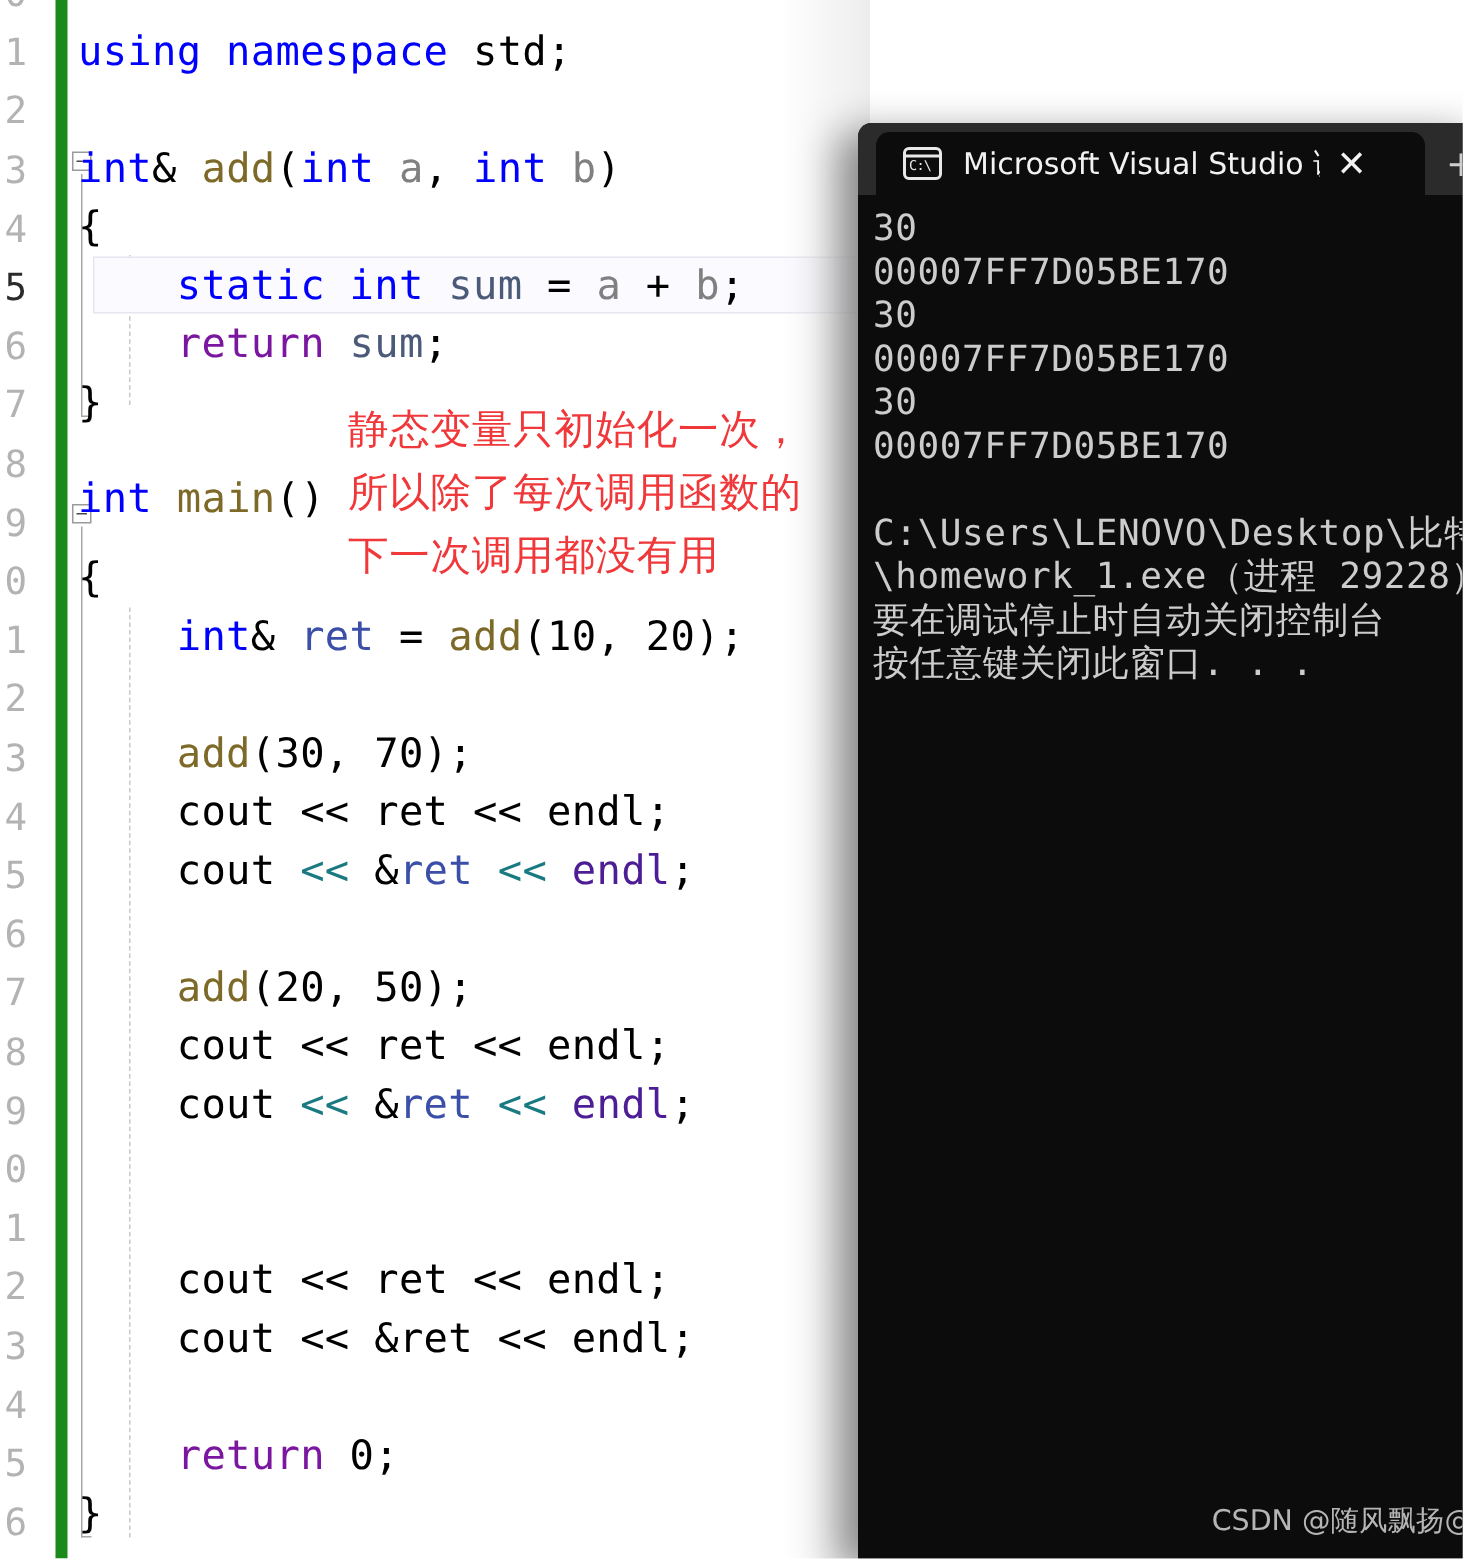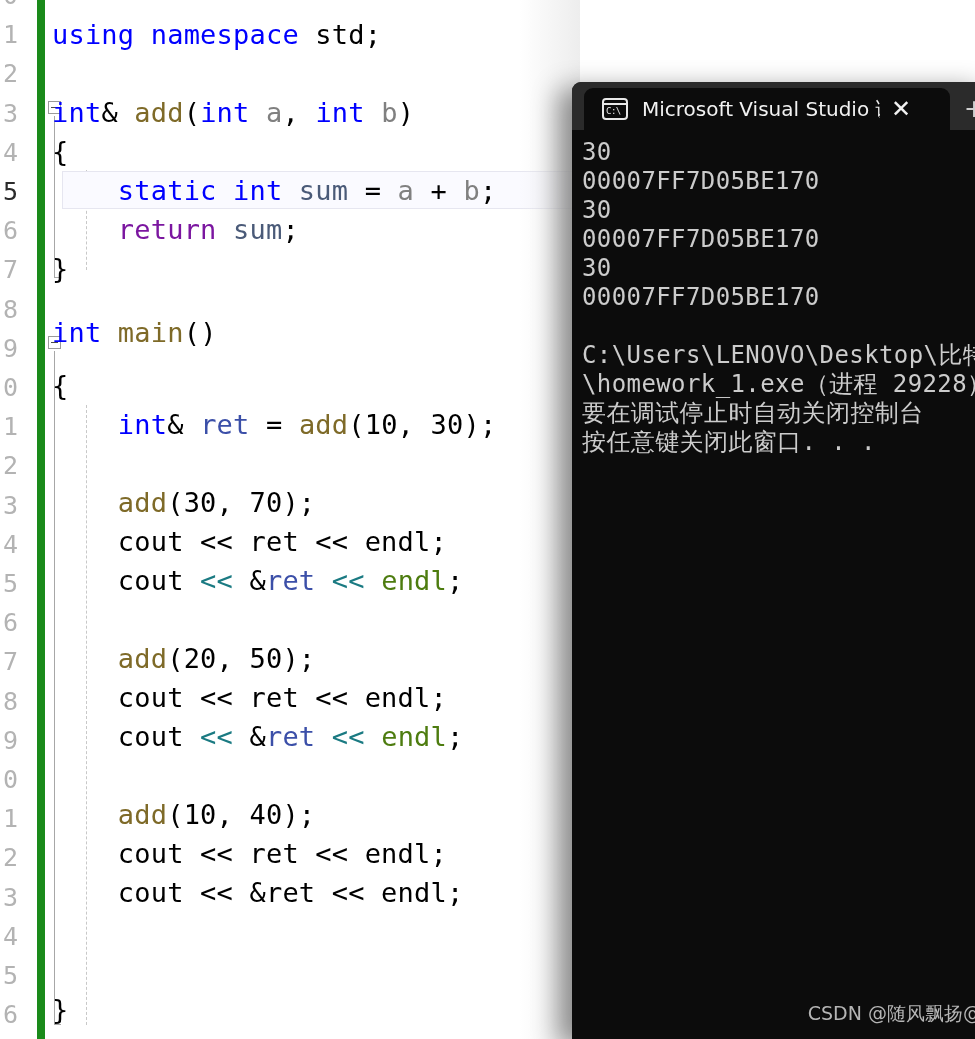--- a/index.html
+++ b/index.html
@@ -89,21 +89,21 @@
   }
 
   
   .kw   { color: #0000ff; }         
   .kw2  { color: #7b16a0; }         
   .fn   { color: #7e6a28; }         
   .par  { color: #808080; }         
   .var  { color: #4a5a78; }         
   .var2 { color: #3b4fa8; }         
   .op   { color: #1a7a82; }         
-  .mac  { color: #4d7c0f; }         
+  .mac  { color: #4c1d95; }         
   .pl   { color: #000000; }         
 
   
   #annotation {
     position: absolute; left: 232px; top: 266px;
     width: 320px;
     font-family: "DejaVu Sans", sans-serif;
     font-size: 27px;
     line-height: 42px;
     color: #f0383b;
@@ -268,44 +268,47 @@
       <div class="cline" style="top:171px;"><span class="pl">    </span><span class="kw">static int</span><span class="pl"> </span><span class="var">sum</span><span class="pl"> = </span><span class="par">a</span><span class="pl"> + </span><span class="par">b</span><span class="pl">;</span></div>
 
       <div class="cline" style="top:210px;"><span class="pl">    </span><span class="kw2">return</span><span class="pl"> </span><span class="var">sum</span><span class="pl">;</span></div>
 
       <div class="cline" style="top:249px;"><span class="pl">}</span></div>
 
       <div class="cline" style="top:313px;"><span class="kw">int</span><span class="pl"> </span><span class="fn">main</span><span class="pl">()</span></div>
 
       <div class="cline" style="top:366px;"><span class="pl">{</span></div>
 
-      <div class="cline" style="top:405px;"><span class="pl">    </span><span class="kw">int</span><span class="pl">&amp; </span><span class="var2">ret</span><span class="pl"> = </span><span class="fn">add</span><span class="pl">(10, 30);</span></div>
+      <div class="cline" style="top:405px;"><span class="pl">    </span><span class="kw">int</span><span class="pl">&amp; </span><span class="var2">ret</span><span class="pl"> = </span><span class="fn">add</span><span class="pl">(10, 20);</span></div>
 
       <div class="cline" style="top:483px;"><span class="pl">    </span><span class="fn">add</span><span class="pl">(30, 70);</span></div>
 
       <div class="cline" style="top:522px;"><span class="pl">    cout &lt;&lt; ret &lt;&lt; endl;</span></div>
 
       <div class="cline" style="top:561px;"><span class="pl">    cout </span><span class="op">&lt;&lt;</span><span class="pl"> &amp;</span><span class="var2">ret</span><span class="pl"> </span><span class="op">&lt;&lt;</span><span class="pl"> </span><span class="mac">endl</span><span class="pl">;</span></div>
 
       <div class="cline" style="top:639px;"><span class="pl">    </span><span class="fn">add</span><span class="pl">(20, 50);</span></div>
 
       <div class="cline" style="top:678px;"><span class="pl">    cout &lt;&lt; ret &lt;&lt; endl;</span></div>
 
       <div class="cline" style="top:717px;"><span class="pl">    cout </span><span class="op">&lt;&lt;</span><span class="pl"> &amp;</span><span class="var2">ret</span><span class="pl"> </span><span class="op">&lt;&lt;</span><span class="pl"> </span><span class="mac">endl</span><span class="pl">;</span></div>
 
-      <div class="cline" style="top:795px;"><span class="pl">    </span><span class="fn">add</span><span class="pl">(10, 40);</span></div>
 
       <div class="cline" style="top:834px;"><span class="pl">    cout &lt;&lt; ret &lt;&lt; endl;</span></div>
 
       <div class="cline" style="top:873px;"><span class="pl">    cout &lt;&lt; &amp;ret &lt;&lt; endl;</span></div>
 
+      <div class="cline" style="top:951px;"><span class="pl">    </span><span class="kw2">return</span><span class="pl"> 0;</span></div>
 
       <div class="cline" style="top:990px;"><span class="pl">}</span></div>
     </div>
 
+    <div id="annotation"><span>静态变量只初始化一次，</span>
+<span>所以除了每次调用函数的</span>
+<span>下一次调用都没有用</span></div>
 
     <div id="pageshade"></div>
   </div>
 
   <div id="console">
 
     <div id="titlebar">
       <div id="tab">
         <div id="tab-icon">
           <span id="tab-icon-text">C:\</span>

